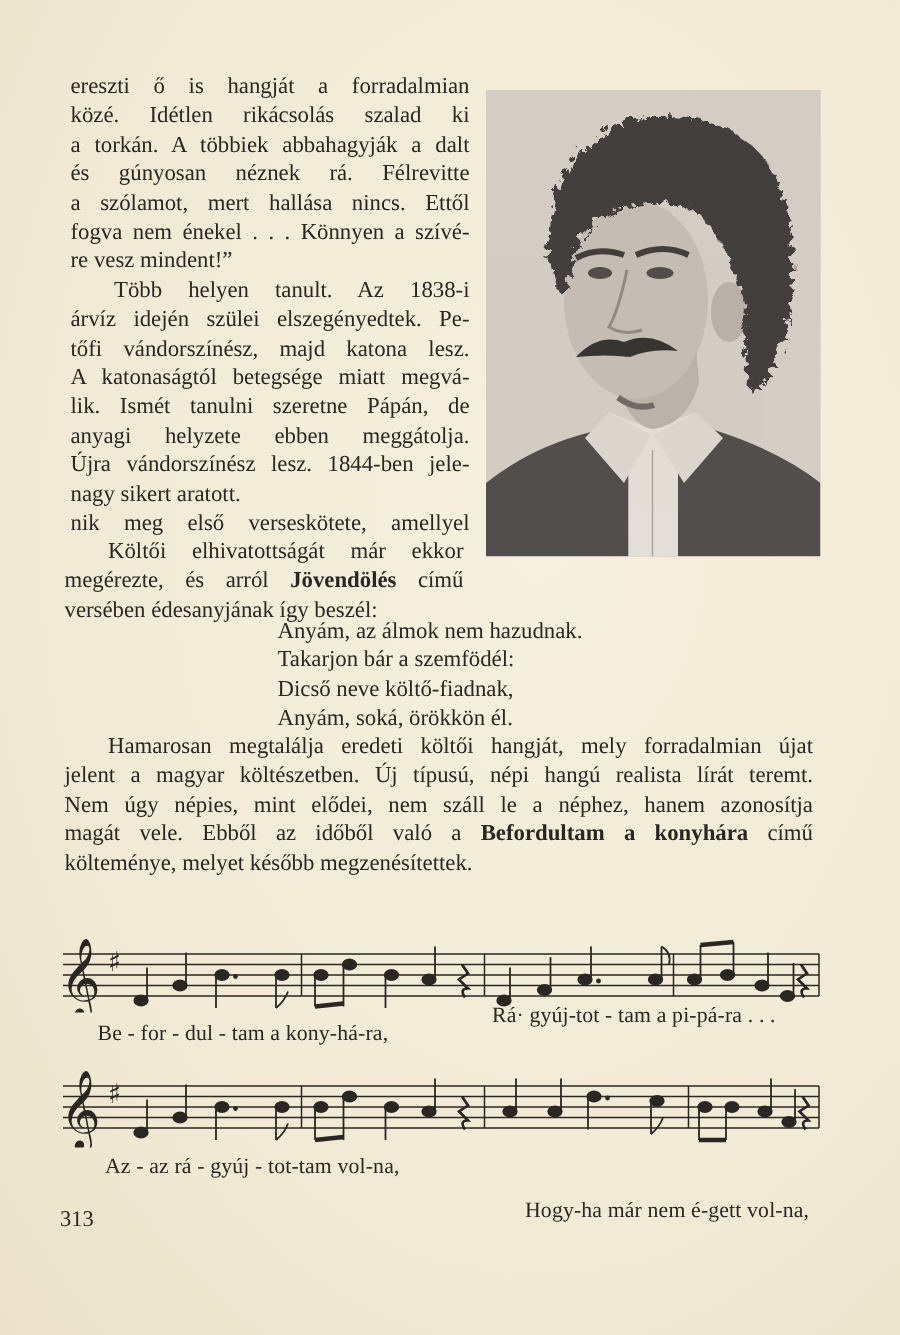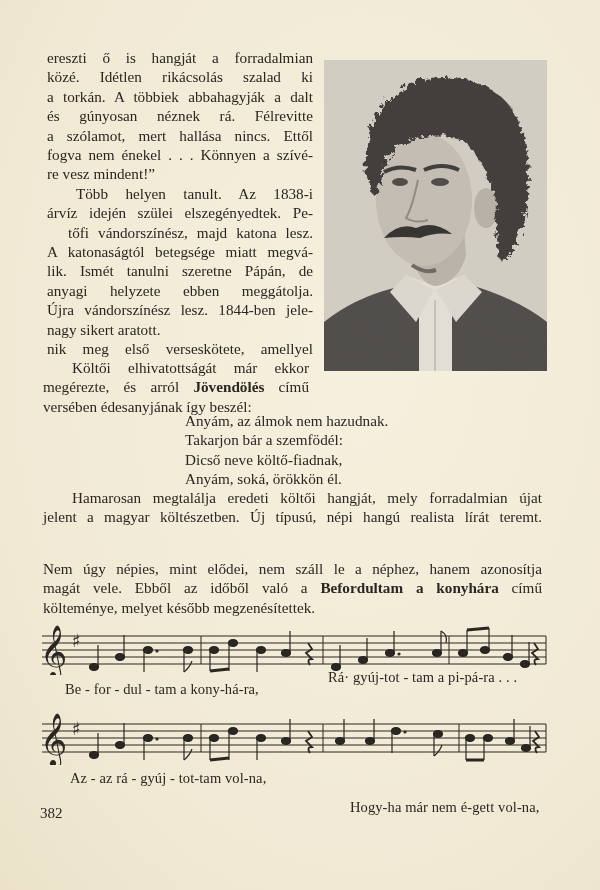--- a/index.html
+++ b/index.html
@@ -61,21 +61,21 @@
       <span style="display: block; text-align: justify; text-align-last: justify;">közé. Idétlen rikácsolás szalad ki</span>
       <span style="display: block; text-align: justify; text-align-last: justify;">a torkán. A többiek abbahagyják a dalt</span>
       <span style="display: block; text-align: justify; text-align-last: justify;">és gúnyosan néznek rá. Félrevitte</span>
       <span style="display: block; text-align: justify; text-align-last: justify;">a szólamot, mert hallása nincs. Ettől</span>
       <span style="display: block; text-align: justify; text-align-last: justify;">fogva nem énekel . . . Könnyen a szívé-</span>
       <span style="display: block; text-align: justify; text-align-last: left;">re vesz mindent!”</span>
     </p>
     <p class="indent" style="text-indent: 0px;">
       <span style="display: block; text-align: justify; text-align-last: justify; text-indent: 29px;">Több helyen tanult. Az 1838-i</span>
       <span style="display: block; text-align: justify; text-align-last: justify;">árvíz idején szülei elszegényedtek. Pe-</span>
-      <span style="display: block; text-align: justify; text-align-last: justify; margin-left: 21px;">tőfi vándorszínész, majd katona lesz.</span>
+      <span style="display: block; text-align: justify; text-align-last: justify;">tőfi vándorszínész, majd katona lesz.</span>
       <span style="display: block; text-align: justify; text-align-last: justify;">A katonaságtól betegsége miatt megvá-</span>
       <span style="display: block; text-align: justify; text-align-last: justify;">lik. Ismét tanulni szeretne Pápán, de</span>
       <span style="display: block; text-align: justify; text-align-last: justify;">anyagi helyzete ebben meggátolja.</span>
       <span style="display: block; text-align: justify; text-align-last: justify;">Újra vándorszínész lesz. 1844-ben jele-</span>
       <span style="display: block; text-align: justify; text-align-last: left;">nagy sikert aratott.</span>
       <span style="display: block; text-align: justify; text-align-last: justify;">nik meg első verseskötete, amellyel</span>
     </p>
   </div>
 
   <div class="full-col" style="top:358px; width:266px;">
@@ -141,21 +141,21 @@
   <div class="poem">
     <div>Anyám, az álmok nem hazudnak.</div>
     <div>Takarjon bár a szemfödél:</div>
     <div>Dicső neve költő-fiadnak,</div>
     <div>Anyám, soká, örökkön él.</div>
   </div>
 
   <div class="full-col" style="top:488px;">
     <div class="indent" style="text-align-last:justify;">Hamarosan megtalálja eredeti költői hangját, mely forradalmian újat</div>
     <div style="text-align-last:justify;">jelent a magyar költészetben. Új típusú, népi hangú realista lírát teremt.</div>
-    <div style="text-align-last:justify;margin-top:32px;">Nem úgy népies, mint elődei, nem száll le a néphez, hanem azonosítja</div>
+    <div style="text-align-last:justify;">Nem úgy népies, mint elődei, nem száll le a néphez, hanem azonosítja</div>
     <div style="text-align-last:justify;">
       <span>magát vele. Ebből az időből való a </span><b>Befordultam a konyhára</b><span> című</span>
     </div>
     <div>költeménye, melyet később megzenésítettek.</div>
   </div>
 
   <div class="staff-wrap" style="top:615px;">
     <svg width="510" height="60" viewBox="0 0 510 60">
       <g stroke="#2a2622" stroke-width="1">
         <line x1="4" y1="21" x2="508" y2="21"></line>
@@ -272,14 +272,14 @@
           <line x1="476" y1="36" x2="476" y2="14"></line>
         <ellipse cx="488" cy="43" rx="4.5" ry="3.4"></ellipse>
           <line x1="492" y1="43" x2="492" y2="21"></line>
         <path d="M497 26 L501 32 L495 36 L501 42 Q495 42 499 48" fill="none" stroke-width="1.8"></path>
       </g>
     </svg>
     <div class="lyrics" style="left:32px; top:65px;">Az - az rá - gyúj - tot-tam vol-na,</div>
     <div class="lyrics" style="left:312px; top:65px;margin-top:29px;">Hogy-ha már nem é-gett vol-na,</div>
   </div>
 
-  <div class="page-number">382</div>
+  <div class="page-number">313</div>
 </div>
 
 </body></html>

